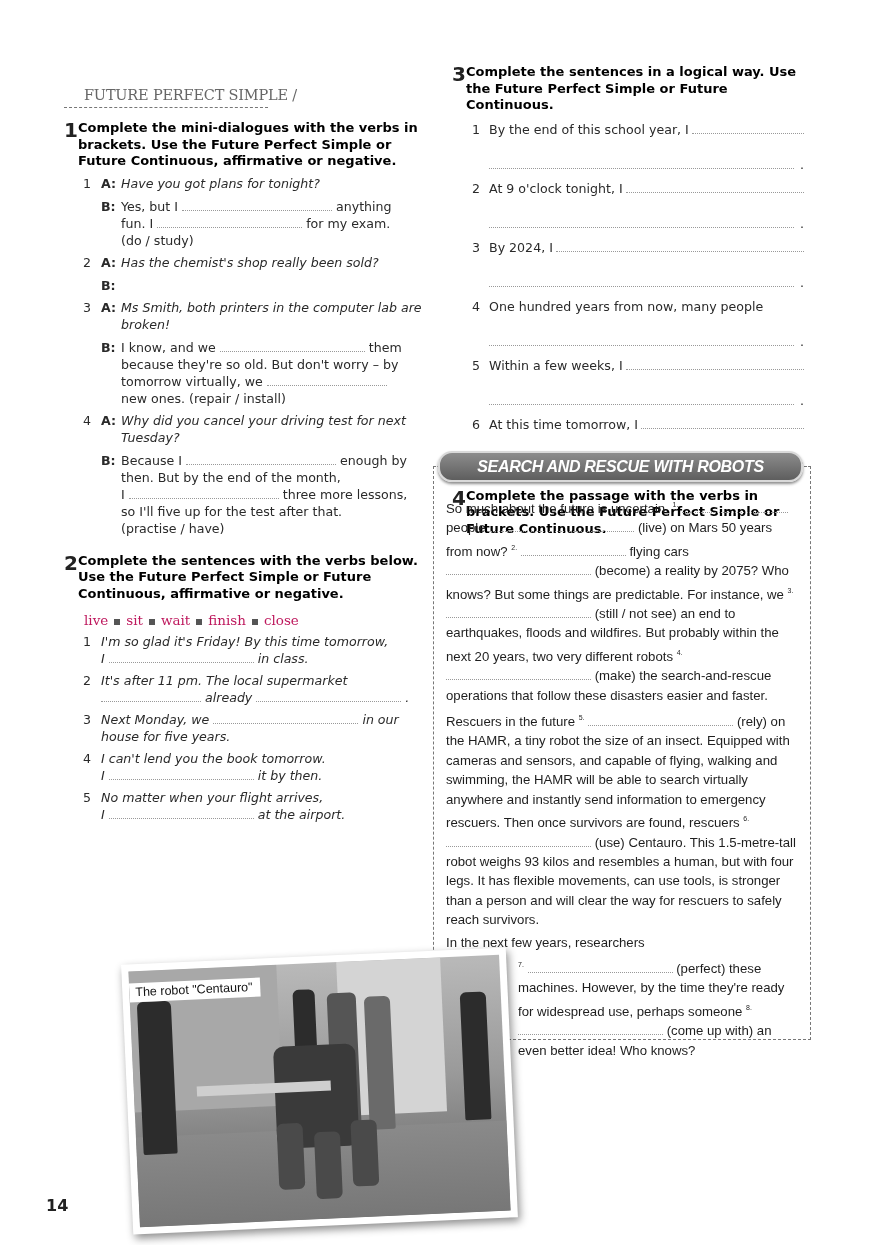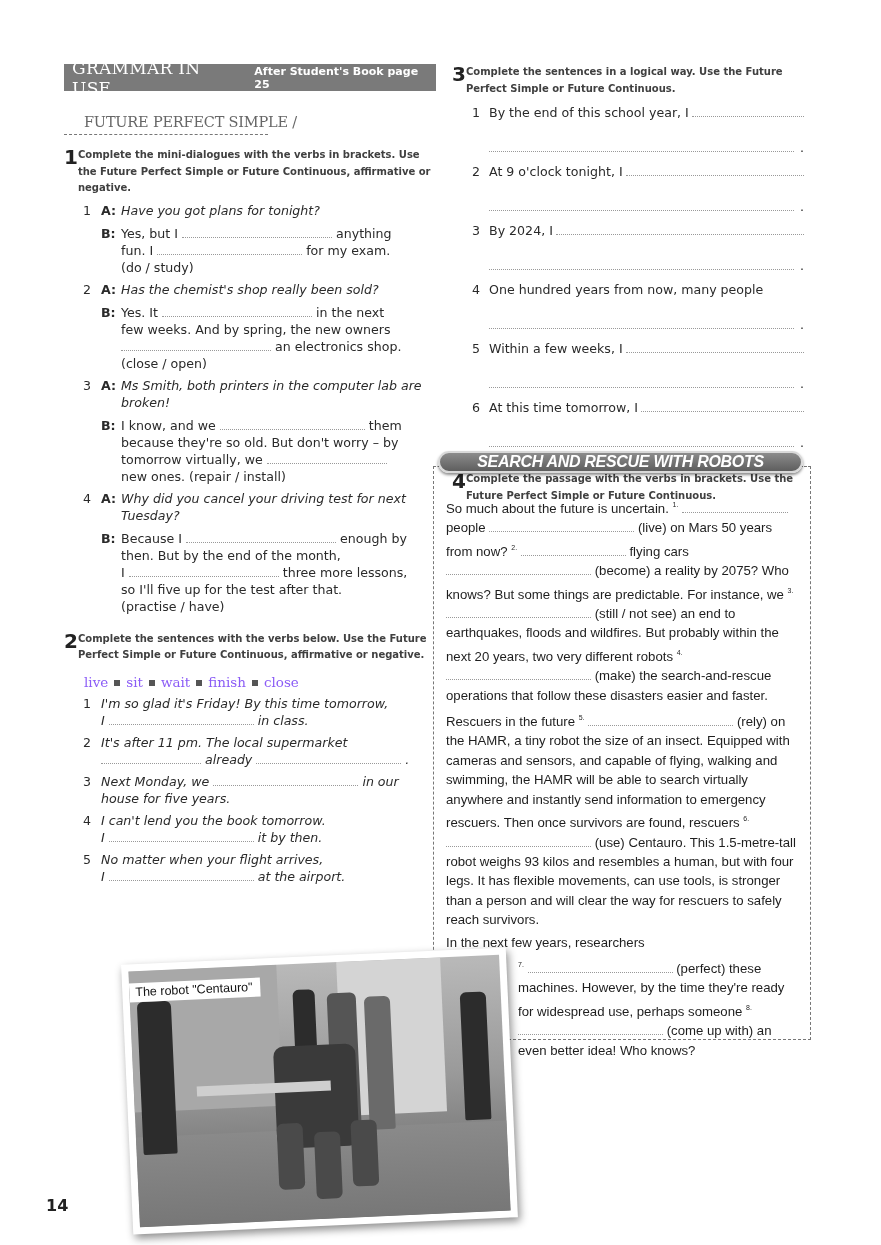--- a/index.html
+++ b/index.html
@@ -18,58 +18,58 @@
   .header-band .small { font-family:"DejaVu Sans", sans-serif; font-weight:bold; font-size:11px; margin-left:10px; }
 
   .section-title {
     font-family:"DejaVu Serif", serif; color:#666; font-size:14.5px; line-height:19px;
     margin:22px 0 0 20px; letter-spacing:-0.2px;
   }
   .section-rule { border-bottom:1.5px dashed #777; width:204px; margin:2px 0 0 0; }
 
   .ex-head { display:flex; margin-top:12px; }
   .ex-num { font-size:20px; font-weight:bold; width:20px; line-height:20px; color:#222; }
-  .ex-instr { font-weight:bold; font-size:10px; line-height:16.5px; color:#404040; }
+  .ex-instr { font-weight:bold; font-size:13px; line-height:16.5px; color:#000000; }
 
   .items { margin-left:19px; font-size:12.6px; line-height:17px; color:#2a2a2a; }
   .item { display:flex; margin-top:5px; }
   .item .n { width:18px; flex:none; }
   .item .spk { width:20px; flex:none; font-weight:bold; }
   .item .txt { flex:1;font-style:italic; }
   .subline { display:flex; margin-top:6px; margin-left:18px; }
 
   .blank {
     display:inline-block; border-bottom:1px dotted #999; vertical-align:baseline;
     height:10px;
   }
   .w150 { width:150px; } .w100 { width:100px; } .w145 { width:145px; }
   .w120 { width:120px; }
 
-  .wordbox { font-family:"DejaVu Serif", serif; color:#8b5cf6; font-size:13.5px; margin:10px 0 4px 20px; }
+  .wordbox { font-family:"DejaVu Serif", serif; color:#be185d; font-size:13.5px; margin:10px 0 4px 20px; }
   .wordbox .sq { display:inline-block; width:6px; height:6px; background:#555; margin:0 6px; vertical-align:middle; }
 
   
   .r-items { margin-left:20px; font-size:12.6px; line-height:17px; color:#2a2a2a; }
   .r-item { margin-top:7px; }
   .r-line { display:flex; align-items:baseline; }
   .r-line .n { width:17px; flex:none; }
   .r-line .fill { flex:1; border-bottom:1px dotted #999; height:10px; margin-left:3px; }
   .r-cont { display:flex; align-items:baseline; margin-left:17px; margin-top:18px; }
   .r-cont .fill { flex:1; border-bottom:1px dotted #999; height:10px; }
   .r-cont .dot { width:10px; text-align:right; }
 
   
   .passage-box {
     position:absolute; left:433px; top:466px; width:378px; height:574px;
     border:1.5px dashed #777; box-sizing:border-box; border-top:none;
   }
   .passage-top-left { position:absolute; left:433px; top:466px; width:12px; border-top:1.5px dashed #777; }
   .passage-top-right { position:absolute; left:800px; top:466px; width:11px; border-top:1.5px dashed #777; }
   .banner {
-    position:absolute; left:438px; top:451px; width:365px; height:22px; border-radius:14px;
+    position:absolute; left:438px; top:451px; width:365px; height:31px; border-radius:14px;
     background:linear-gradient(#8c8c8c,#5e5e5e); box-shadow:0 2px 3px rgba(0,0,0,0.45);
     border:2px solid #d9d9d9; box-sizing:border-box;
     display:flex; align-items:center; justify-content:center;
   }
   .banner span { color:#fff; font-weight:bold; font-style:italic; font-size:16px; letter-spacing:-0.3px; font-family:"Liberation Sans", sans-serif; }
   .passage {
     position:absolute; left:446px; top:495px; width:356px;
     font-family:"Liberation Sans", sans-serif; font-size:13.2px; line-height:19.4px; color:#1e1e1e;
   }
   .passage p { margin:0 0 3px 0; }
@@ -97,24 +97,20 @@
   .caption {
     position:absolute; left:0; top:12px; background:#fff; padding:2px 8px 3px 6px;
     font-family:"Liberation Sans", sans-serif; font-size:12.5px; color:#111;
   }
   .page-num { position:absolute; left:46px; top:1196px; font-weight:bold; font-size:16px; color:#222; }
 </style>
 </head>
 <body>
 
 <div class="col-left">
-  <div class="header-band">
-    <span class="big">GRAMMAR IN USE</span>
-    <span class="small">After Student's Book page 25</span>
-  </div>
 
   <div class="section-title">
     <div>FUTURE PERFECT SIMPLE /</div>
   </div>
   <div class="section-rule"></div>
 
   <div class="ex-head">
     <div class="ex-num">1</div>
     <div class="ex-instr">Complete the mini-dialogues with the verbs in brackets. Use the Future Perfect Simple or Future Continuous, affirmative or negative.</div>
   </div>
@@ -138,29 +134,20 @@
       </span>
     </div>
 
     <div class="item">
       <span class="n">2</span>
       <span class="spk">A:</span>
       <span class="txt">Has the chemist's shop really been sold?</span>
     </div>
     <div class="subline">
       <span class="spk" style="width:20px;font-weight:bold">B:</span>
-      <span class="txt">
-        <span>Yes. It</span>
-        <span class="blank w150"></span>
-        <span>in the next</span><br>
-        <span>few weeks. And by spring, the new owners</span><br>
-        <span class="blank w150"></span>
-        <span>an electronics shop.</span><br>
-        <span>(close / open)</span>
-      </span>
     </div>
 
     <div class="item">
       <span class="n">3</span>
       <span class="spk">A:</span>
       <span class="txt">Ms Smith, both printers in the computer lab are broken!</span>
     </div>
     <div class="subline">
       <span class="spk" style="width:20px;font-weight:bold">B:</span>
       <span class="txt">

